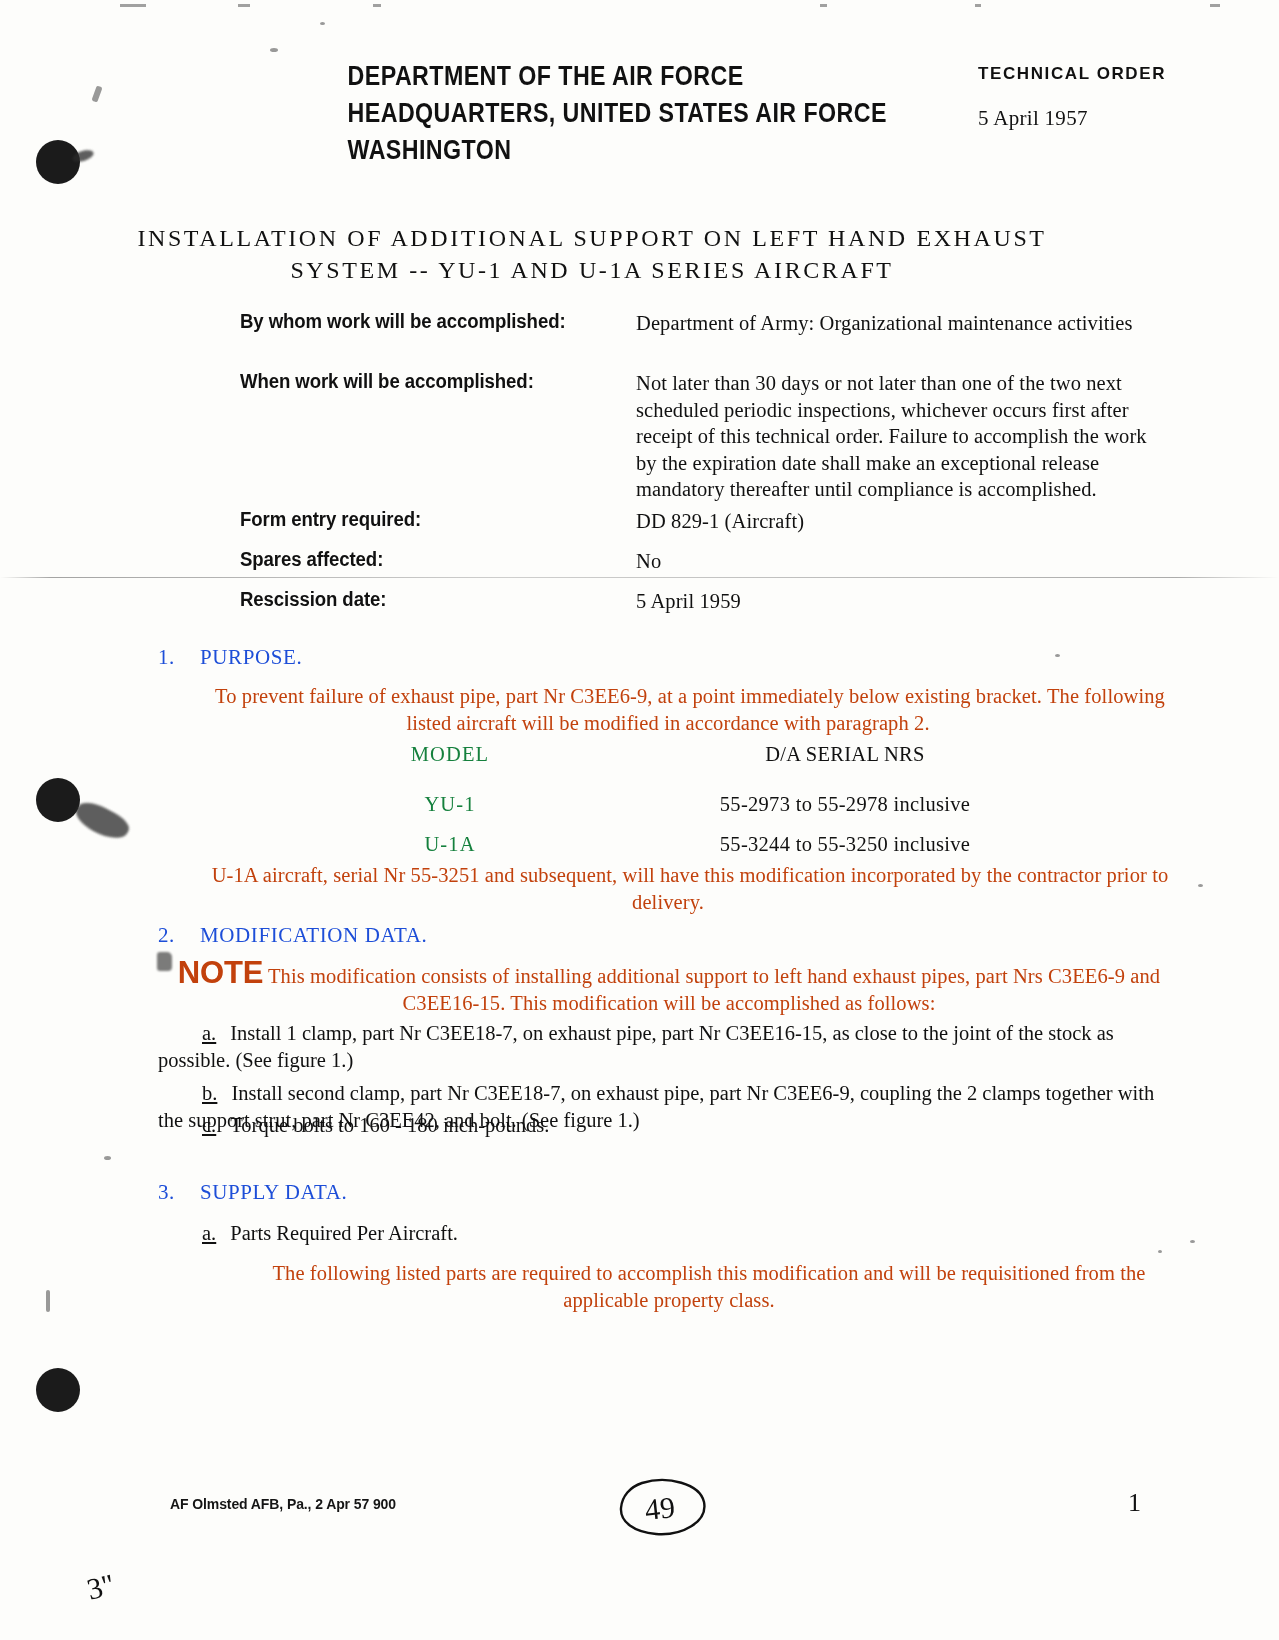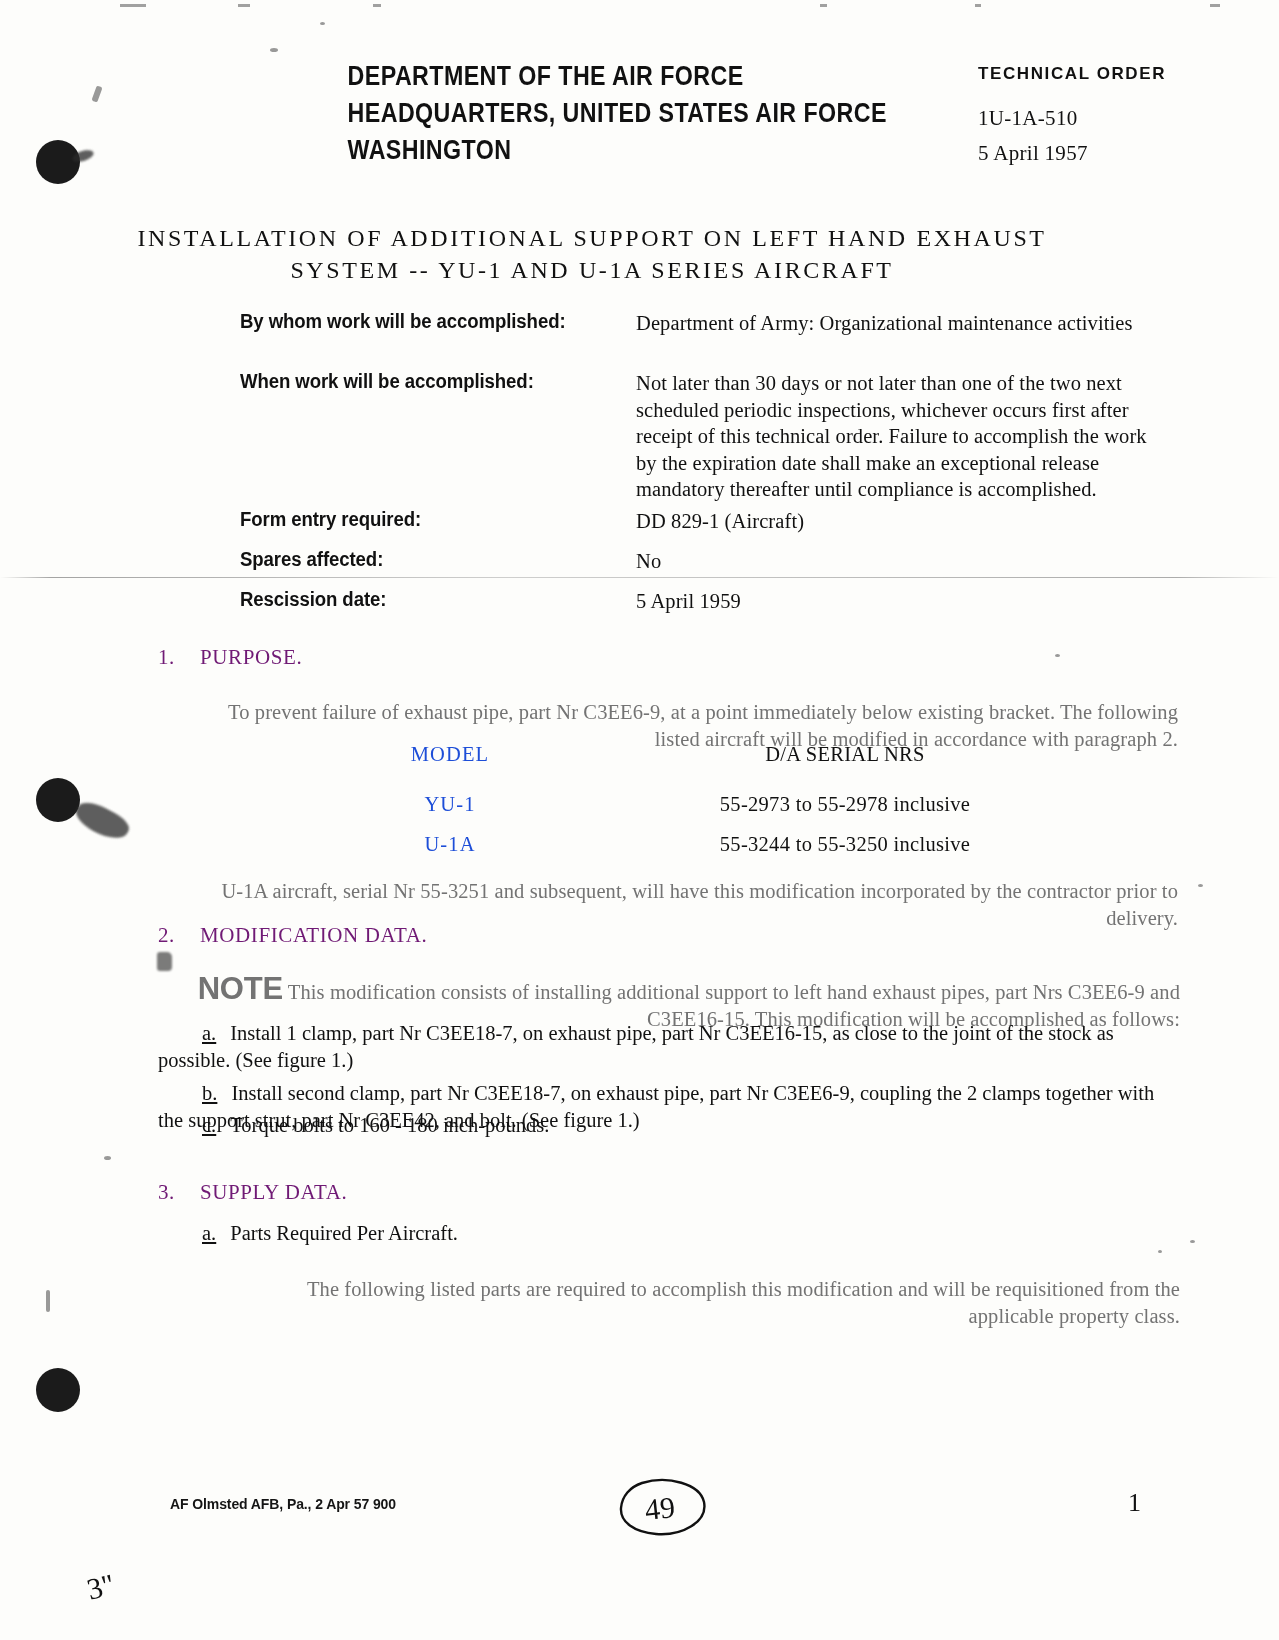--- a/index.html
+++ b/index.html
@@ -150,29 +150,28 @@
     color: #111;
     letter-spacing: .1px;
   }
 
   
   .body-area { position: absolute; top: 0; left: 0; width: 1279px; }
   .para {
     position: absolute;
     font-size: 20.5px;
     line-height: 26.5px;
-    color: #737373;
+    color: #c2410c;
     letter-spacing: .1px;
-    text-align: right;
-    margin-top: 16px;
+    text-align: center;
   }
   .sec-head {
     position: absolute;
     font-size: 21px;
-    color: #701a75;
+    color: #1d4ed8;
     letter-spacing: .6px;
     white-space: nowrap;
   }
   .sec-head .num { display: inline-block; width: 42px; }
 
   .blot2 {
     position: absolute;
     left: 157px;
     top: 952px;
     width: 15px;
@@ -186,21 +185,21 @@
   
   .model-table { position: absolute; left: 0; width: 1279px; }
   .mt-row { position: relative; height: 40px; }
   .mt-model {
     position: absolute;
     left: 330px;
     width: 240px;
     text-align: center;
     font-size: 20.5px;
     letter-spacing: 1.1px;
-    color: #1d4ed8;
+    color: #15803d;
   }
   .mt-serial {
     position: absolute;
     left: 620px;
     width: 450px;
     text-align: center;
     font-size: 20.5px;
     letter-spacing: .3px;
     color: #111;
   }
@@ -302,21 +301,20 @@
   <div class="speck" style="left:46px;top:1290px;width:4px;height:22px;border-radius:3px;"></div>
 
   <div class="header">
     <div class="hdr-main">
       <div class="line">DEPARTMENT OF THE AIR FORCE</div>
       <div class="line">HEADQUARTERS, UNITED STATES AIR FORCE</div>
       <div class="line">WASHINGTON</div>
     </div>
     <div class="hdr-right">
       <div class="to-label">TECHNICAL  ORDER</div>
-      <div class="to-number">1U-1A-510</div>
       <div class="to-date">5 April 1957</div>
     </div>
   </div>
 
   <div class="doc-title">
     <div class="t-line">INSTALLATION OF ADDITIONAL SUPPORT ON LEFT HAND EXHAUST</div>
     <div class="t-line">SYSTEM -- YU-1 AND U-1A SERIES AIRCRAFT</div>
   </div>
 
   <div class="deflist">

